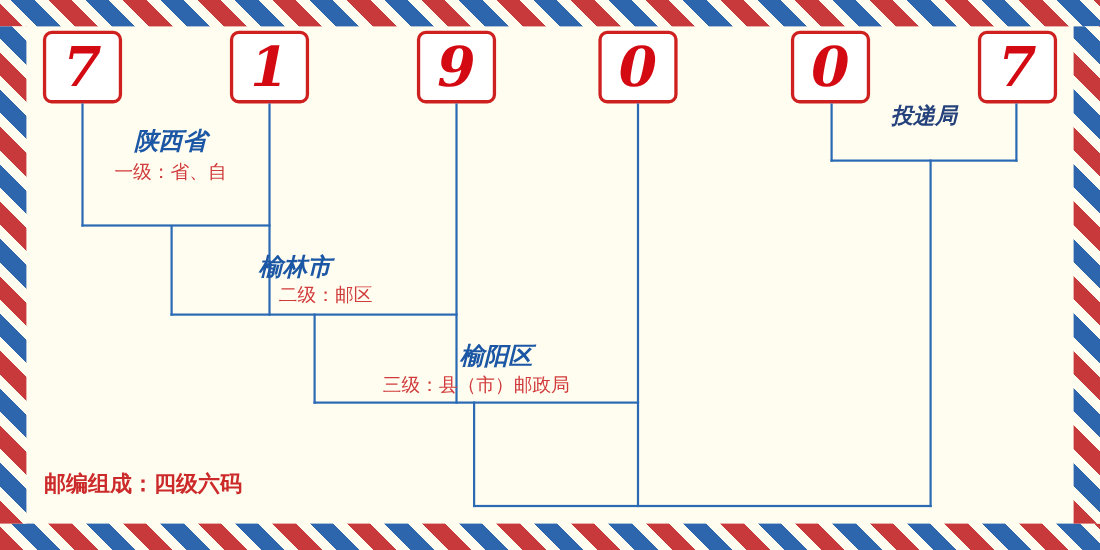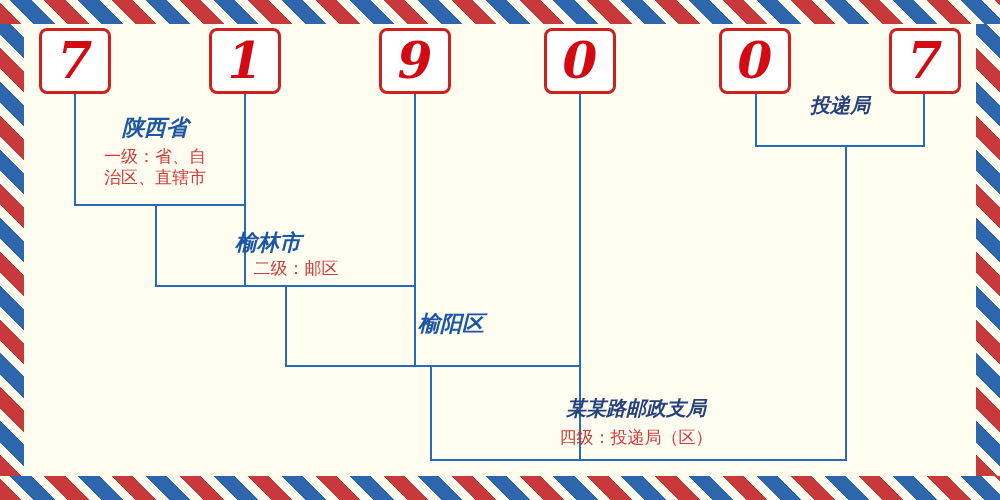--- a/index.html
+++ b/index.html
@@ -104,31 +104,30 @@
   <div class="ln h" style="left:755px;top:145px;width:170px"></div>
 
   <div class="ln v" style="left:155px;top:205px;height:82px"></div>
   <div class="ln v" style="left:285px;top:285px;height:82px"></div>
   <div class="ln v" style="left:430px;top:365px;height:96px"></div>
   <div class="ln v" style="left:845px;top:145px;height:316px"></div>
 
   <div class="label-name" style="left:155px;top:113px">陕西省</div>
   <div class="label-desc" style="left:155px;top:146px">
     <span>一级：省、自</span>
-    <span>治区、直辖市</span>
   </div>
 
   <div class="label-name" style="left:268px;top:228px">榆林市</div>
   <div class="label-desc" style="left:296px;top:258px">
     <span>二级：邮区</span>
   </div>
 
   <div class="label-name" style="left:451px;top:309px">榆阳区</div>
+  <div class="label-desc" style="left:433px;top:339px">
+    <span>三级：县（市）邮政局</span>
+  </div>
 
-  <div class="label-name navy" style="left:636px;top:395px">某某路邮政支局</div>
-  <div class="label-desc" style="left:636px;top:427px">
-    <span>四级：投递局（区）</span>
-  </div>
 
   <div class="label-name navy" style="left:840px;top:92px">投递局</div>
 
+  <div class="footer-note">邮编组成：四级六码</div>
 
 </div>
 
 </body></html>

